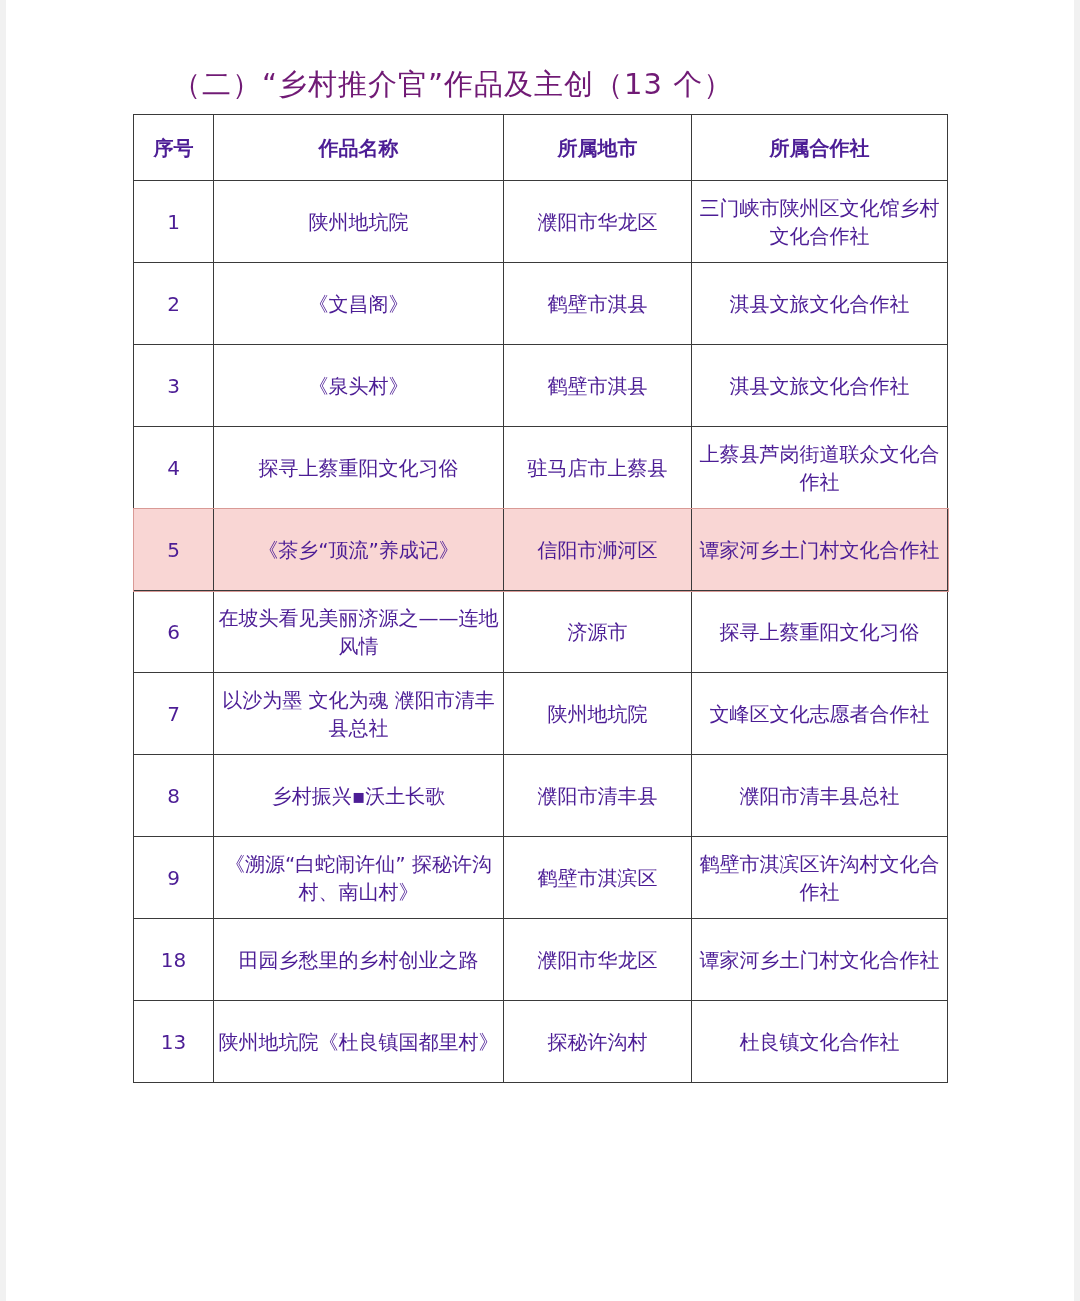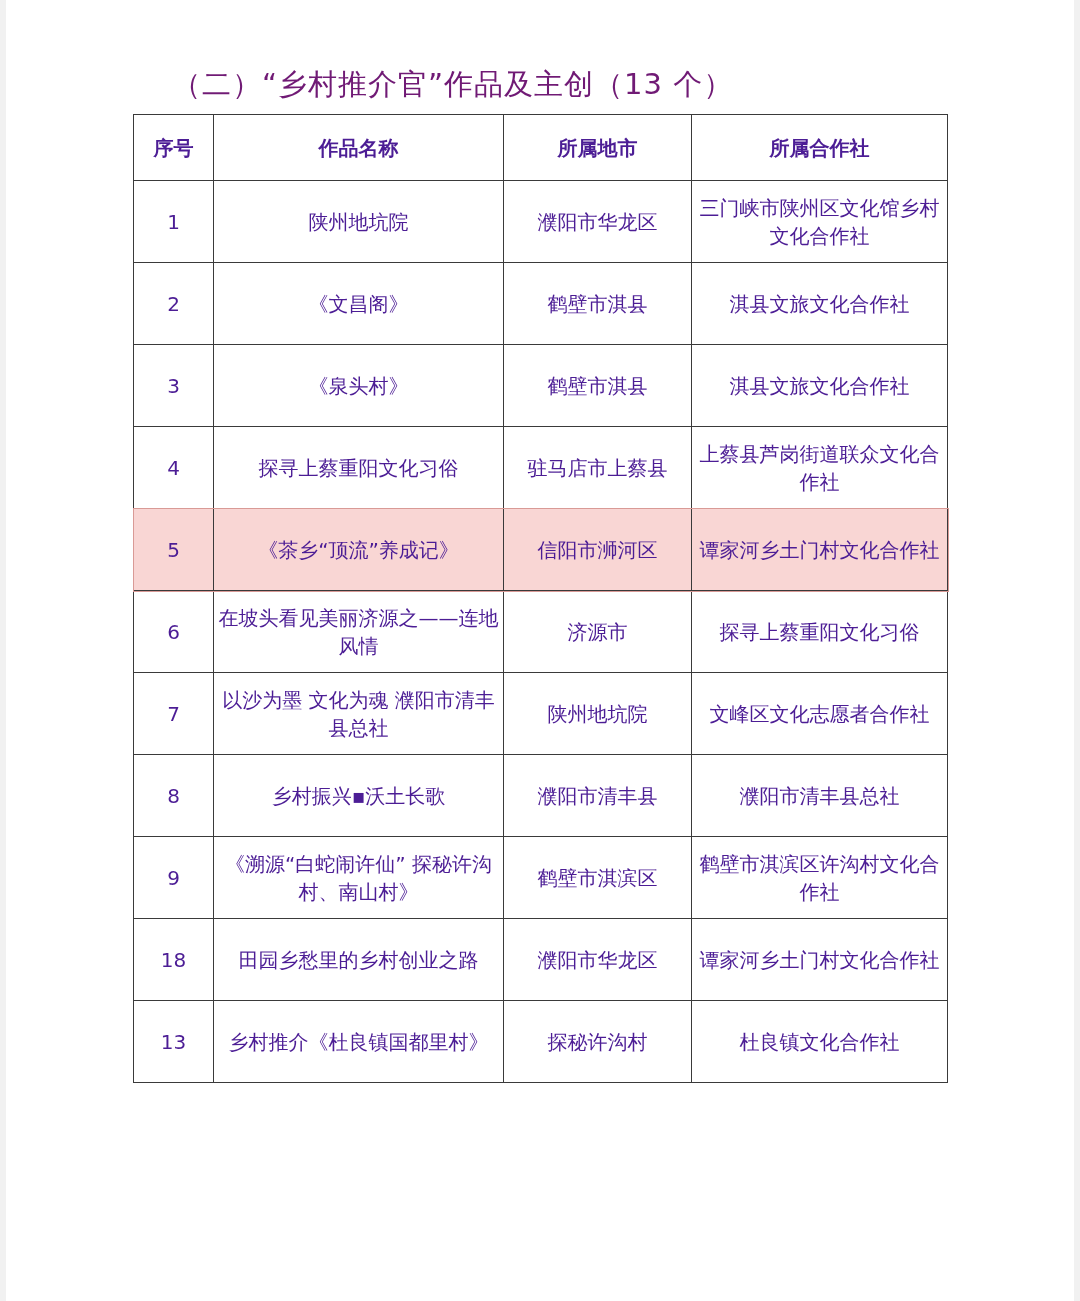--- a/index.html
+++ b/index.html
@@ -163,18 +163,18 @@
     <td class="coop">鹤壁市淇滨区许沟村文化合作社</td>
   </tr>
       <tr>
     <td class="no">18</td>
     <td class="name">田园乡愁里的乡村创业之路</td>
     <td class="city">濮阳市华龙区</td>
     <td class="coop">谭家河乡土门村文化合作社</td>
   </tr>
       <tr>
     <td class="no">13</td>
-    <td class="name">乡村推介《杜良镇国都里村》</td>
+    <td class="name">陕州地坑院《杜良镇国都里村》</td>
     <td class="city">探秘许沟村</td>
     <td class="coop">杜良镇文化合作社</td>
   </tr>
     </tbody>
 </table>
 
 </body></html>

